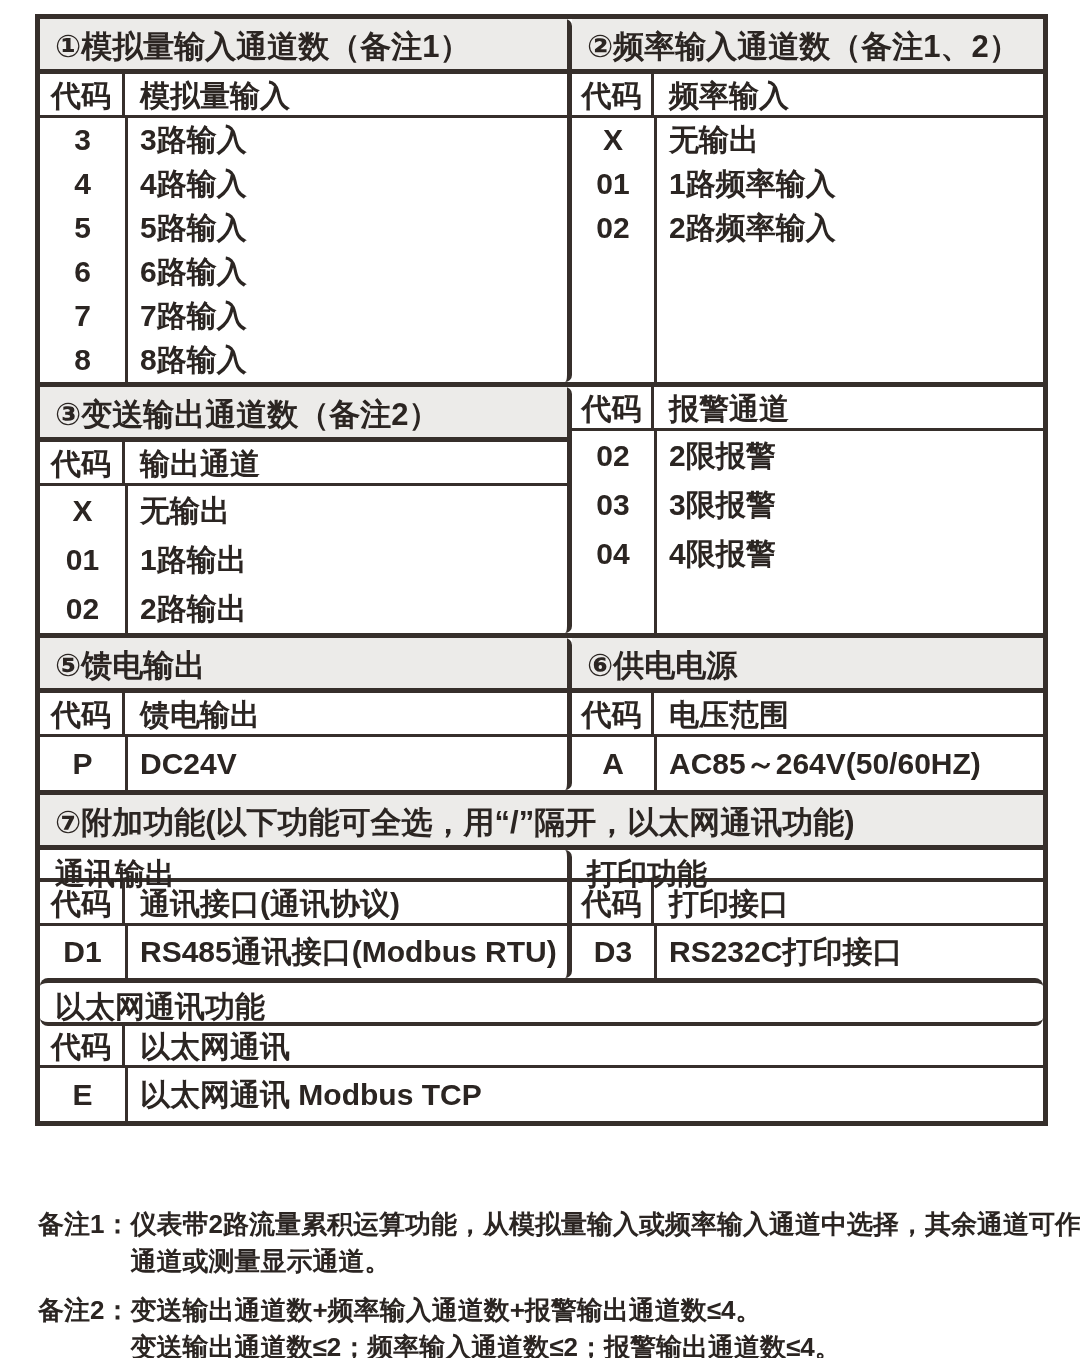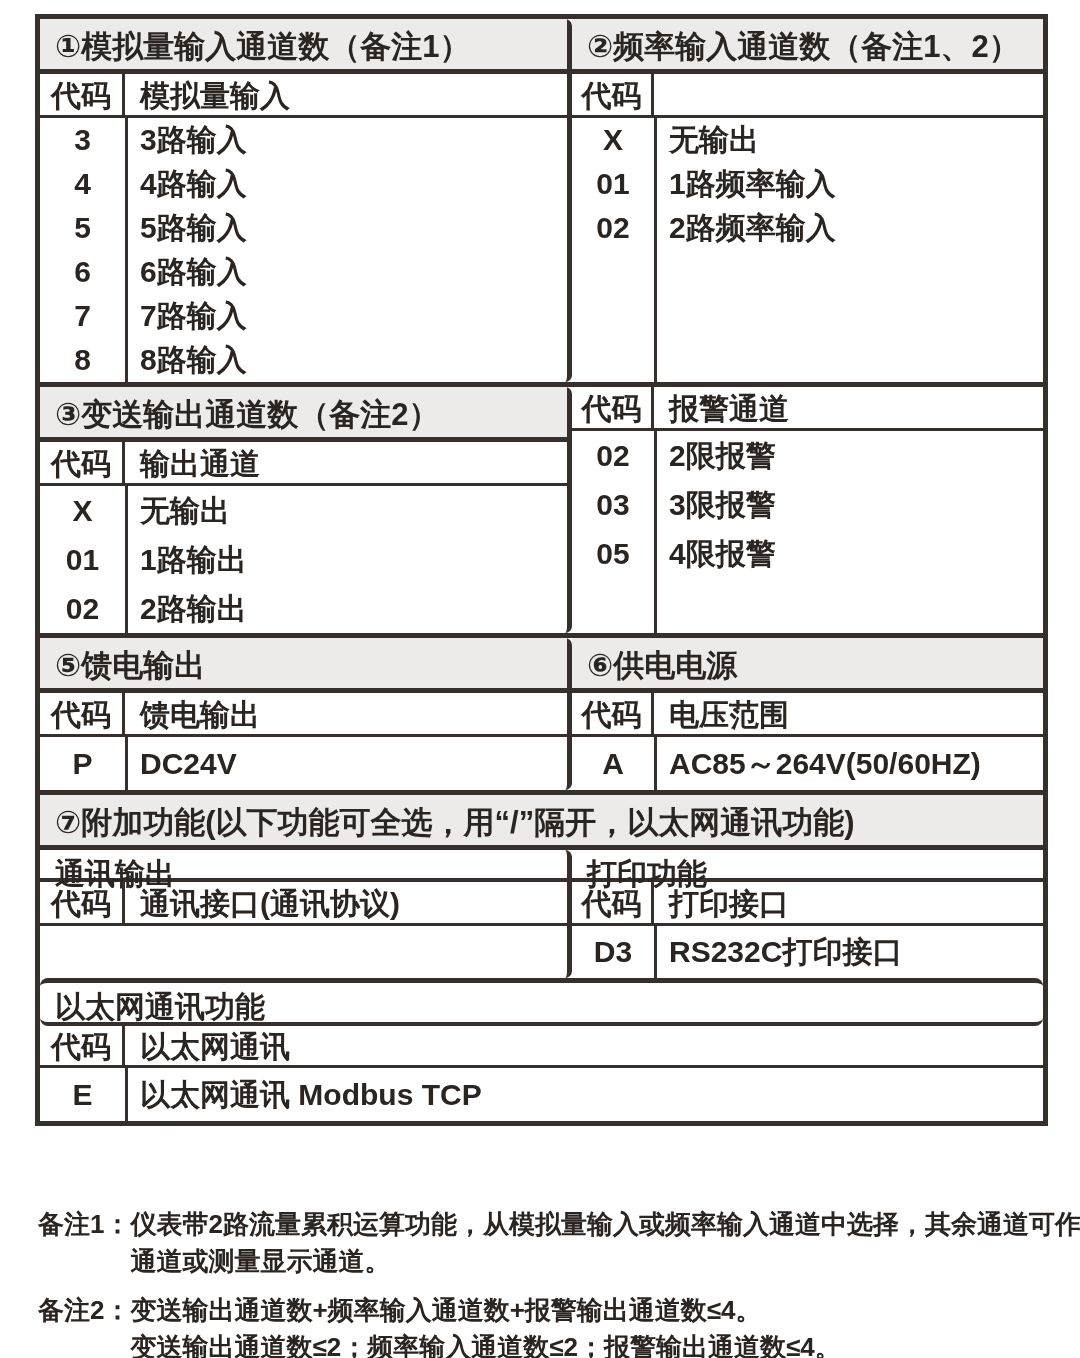--- a/index.html
+++ b/index.html
@@ -138,20 +138,21 @@
         <div class="data-row">
           <span class="code-cell">8</span>
           <span class="desc-cell">8路输入</span>
         </div>
       </div>
     </div>
     <div class="half right">
       <div class="sec-title">②频率输入通道数（备注1、2）</div>
       <div class="hdr-row">
         <span class="code-cell">代码</span>
+        <span class="desc-cell">频率输入</span>
       </div>
       <div class="data-area rows-a">
         <div class="data-row">
           <span class="code-cell">X</span>
           <span class="desc-cell">无输出</span>
         </div>
         <div class="data-row">
           <span class="code-cell">01</span>
           <span class="desc-cell">1路频率输入</span>
         </div>
@@ -193,21 +194,21 @@
       <div class="data-area rows-b">
         <div class="data-row">
           <span class="code-cell">02</span>
           <span class="desc-cell">2限报警</span>
         </div>
         <div class="data-row">
           <span class="code-cell">03</span>
           <span class="desc-cell">3限报警</span>
         </div>
         <div class="data-row">
-          <span class="code-cell">05</span>
+          <span class="code-cell">04</span>
           <span class="desc-cell">4限报警</span>
         </div>
       </div>
     </div>
   </div>
 
   <div class="block cols">
     <div class="half left">
       <div class="sec-title">⑤馈电输出</div>
       <div class="hdr-row">
@@ -238,20 +239,26 @@
 
   <div class="block">
     <div class="sec-title">⑦附加功能(以下功能可全选，用“/”隔开，以太网通讯功能)</div>
     <div class="cols">
       <div class="half left">
         <div class="sub-title">通讯输出</div>
         <div class="hdr-row">
           <span class="code-cell">代码</span>
           <span class="desc-cell">通讯接口(通讯协议)</span>
         </div>
+        <div class="data-area rows-d">
+          <div class="data-row">
+            <span class="code-cell">D1</span>
+            <span class="desc-cell">RS485通讯接口(Modbus RTU)</span>
+          </div>
+        </div>
       </div>
       <div class="half right">
         <div class="sub-title">打印功能</div>
         <div class="hdr-row">
           <span class="code-cell">代码</span>
           <span class="desc-cell">打印接口</span>
         </div>
         <div class="data-area rows-d">
           <div class="data-row">
             <span class="code-cell">D3</span>

